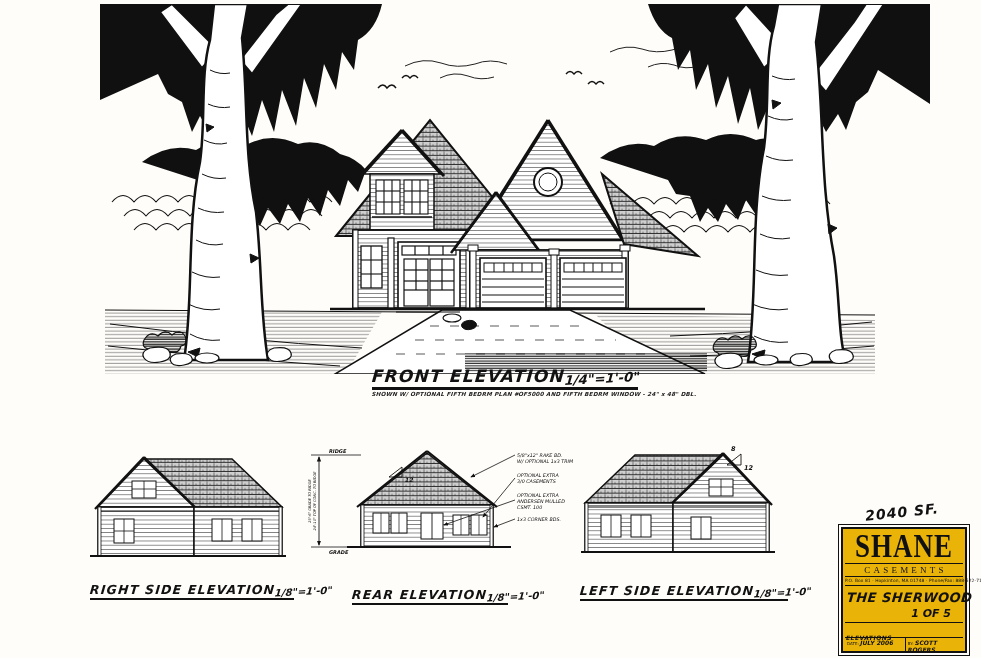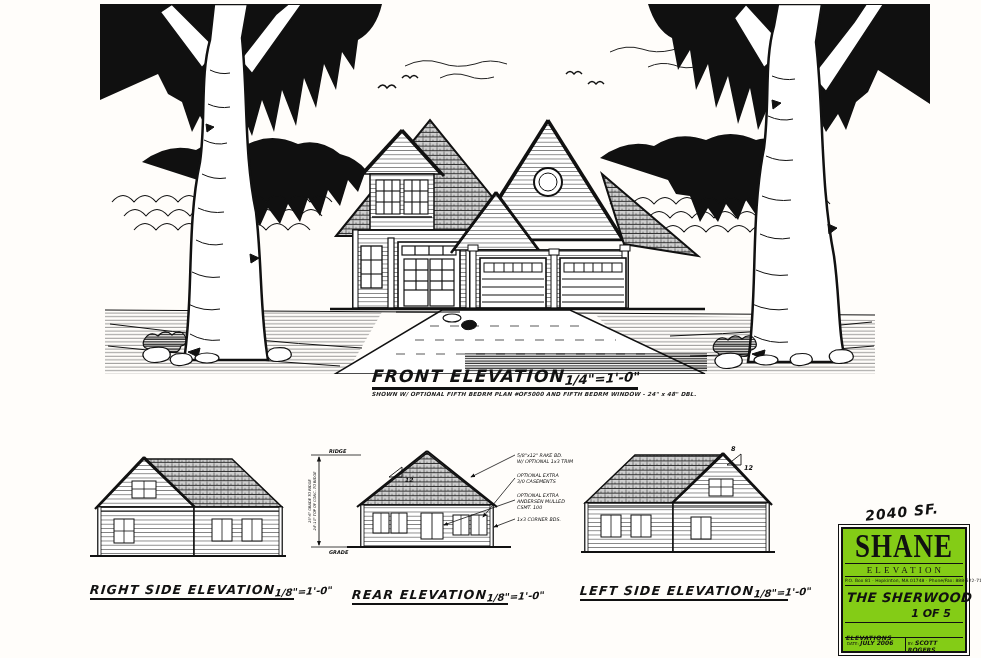--- a/index.html
+++ b/index.html
@@ -10,21 +10,21 @@
   .elev-label{position:absolute;display:flex;justify-content:space-between;align-items:flex-end;
               border-bottom:2.5px solid #111;padding-bottom:1px;}
   .lab-title{font-style:italic;font-weight:bold;letter-spacing:1.2px;transform:skewX(-5deg);white-space:nowrap;}
   .lab-scale{font-style:italic;font-weight:bold;transform:skewX(-8deg) rotate(-3deg);white-space:nowrap;}
   .elev-note{position:absolute;font-size:5.6px;letter-spacing:.25px;white-space:nowrap;
              font-style:italic;font-weight:bold;transform:skewX(-6deg);color:#222;}
   
   .titleblock{position:absolute;left:841px;top:504px;width:126px;}
   .tb-area{font-size:14px;text-align:center;transform:rotate(-6deg);font-style:italic;font-weight:bold;
            margin:0 4px 7px 0;letter-spacing:1px;}
-  .tb-box{border:2px solid #111;outline:1.5px solid #111;outline-offset:2.5px;background:#84cc16;}
+  .tb-box{border:2px solid #111;outline:1.5px solid #111;outline-offset:2.5px;background:#eab308;}
   .tb-logo{font-family:"Liberation Serif",serif;font-weight:bold;font-size:27px;text-align:center;
            letter-spacing:1px;line-height:.95;transform:scaleY(1.25);transform-origin:center 60%;padding-top:5px;}
   .tb-structures{font-family:"Liberation Serif",serif;font-size:9px;letter-spacing:3.2px;text-align:center;
            border-top:1.5px solid #111;border-bottom:1.5px solid #111;margin:3px 2px 0;padding:1px 0 1px 3px;}
   .tb-address{font-size:4.4px;text-align:center;border-bottom:1.5px solid #111;margin:0 2px;
            padding:1.5px 0 2px;white-space:nowrap;letter-spacing:.1px;}
   .tb-name-row{border-bottom:1.5px solid #111;margin:0 2px;padding:4px 2px 2px;height:30px;}
   .tb-name{font-size:13px;letter-spacing:.5px;transform:skewX(-5deg);white-space:nowrap;}
   .tb-sheet{font-size:11px;text-align:right;padding:2px 10px 0 0;}
   .tb-type-row{margin:2px;height:10px;}
@@ -395,21 +395,21 @@
   </svg>
   <div class="elev-label" style="left:580px;top:583px;width:208px;">
     <span class="lab-title" style="font-size:12.5px">LEFT SIDE ELEVATION</span>
     <span class="lab-scale" style="font-size:10px">1/8"=1'-0"</span>
   </div>
 
   <div class="titleblock">
     <div class="tb-area">2040 SF.</div>
     <div class="tb-box">
       <div class="tb-logo">SHANE</div>
-      <div class="tb-structures">ELEVATION</div>
+      <div class="tb-structures">CASEMENTS</div>
       <div class="tb-address">P.O. Box 81 · Hopkinton, MA 01748 · Phone/Fax: 888-522-7129</div>
       <div class="tb-name-row">
         <div class="tb-name hand">THE SHERWOOD</div>
         <div class="tb-sheet hand">1 OF 5</div>
       </div>
       <div class="tb-type-row">
         <span class="tb-type hand">ELEVATIONS</span>
       </div>
       <div class="tb-bottom">
         <div class="tb-date">

